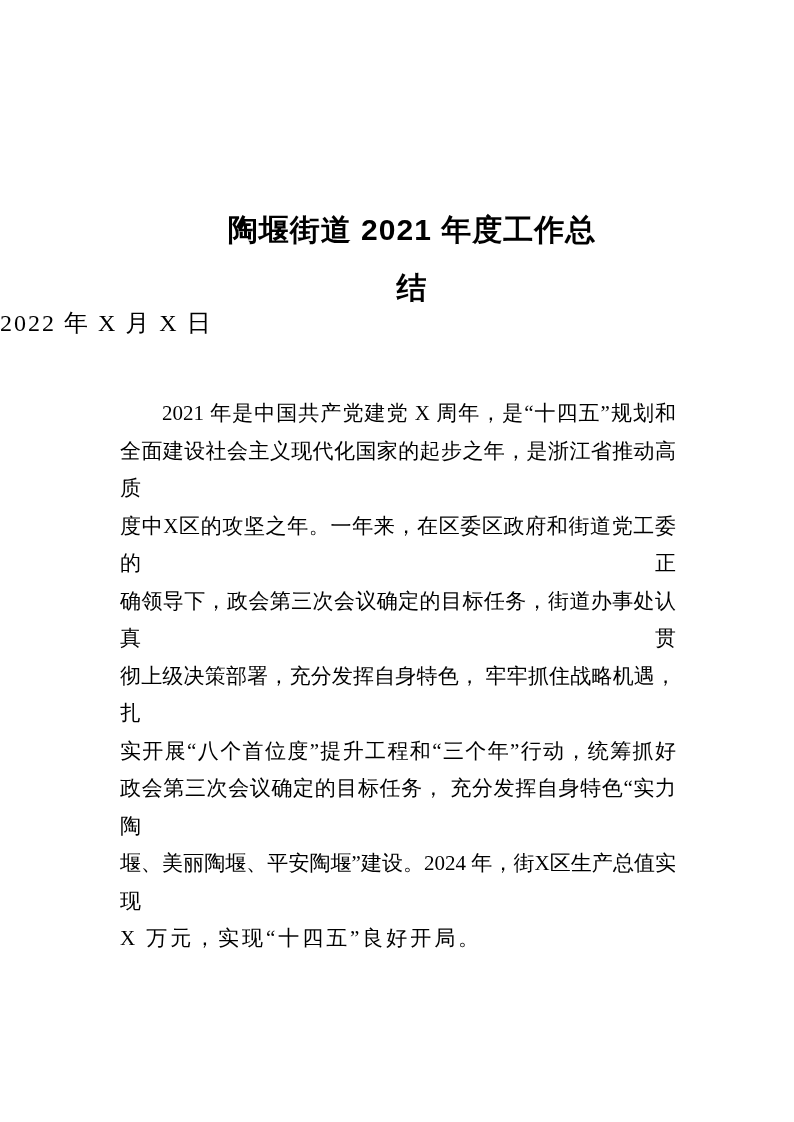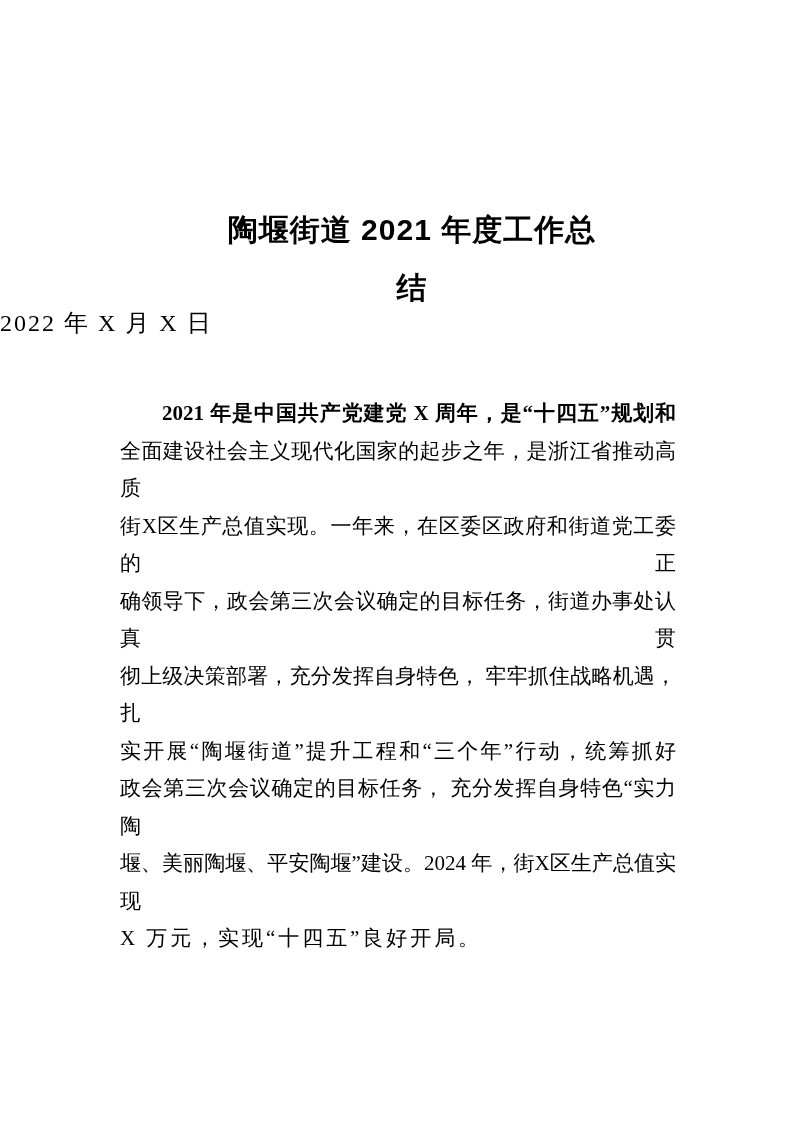--- a/index.html
+++ b/index.html
@@ -54,21 +54,20 @@
   .para {
     margin: 0;
   }
   .bl {
     text-align: justify;
     text-align-last: justify;
     text-justify: inter-character;
   }
   .bl.indent {
     text-indent: 2em;
-    font-weight: bold;
   }
   .bl.open {
     text-align: left;
     text-align-last: left;
     letter-spacing: 0.14em;
   }
 </style>
 </head>
 <body>
 
@@ -79,24 +78,24 @@
     <span class="title-line">结</span>
   </h1>
 
   <div class="doc-date">2022 年 X 月 X 日</div>
 
   <div class="doc-body">
 
     <div class="para">
       <div class="bl indent">2021 年是中国共产党建党 X 周年，是“十四五”规划和</div>
       <div class="bl">全面建设社会主义现代化国家的起步之年，是浙江省推动高质</div>
-      <div class="bl">街X区生产总值实现。一年来，在区委区政府和街道党工委的正</div>
+      <div class="bl">度中X区的攻坚之年。一年来，在区委区政府和街道党工委的正</div>
       <div class="bl">确领导下，政会第三次会议确定的目标任务，街道办事处认真贯</div>
       <div class="bl">彻上级决策部署，充分发挥自身特色， 牢牢抓住战略机遇，扎</div>
-      <div class="bl">实开展“陶堰街道”提升工程和“三个年”行动，统筹抓好</div>
+      <div class="bl">实开展“八个首位度”提升工程和“三个年”行动，统筹抓好</div>
       <div class="bl">政会第三次会议确定的目标任务， 充分发挥自身特色“实力陶</div>
       <div class="bl">堰、美丽陶堰、平安陶堰”建设。2024 年，街X区生产总值实现</div>
       <div class="bl open">X 万元，实现“十四五”良好开局。</div>
     </div>
 
   </div>
 
 </div>
 
 </body></html>

